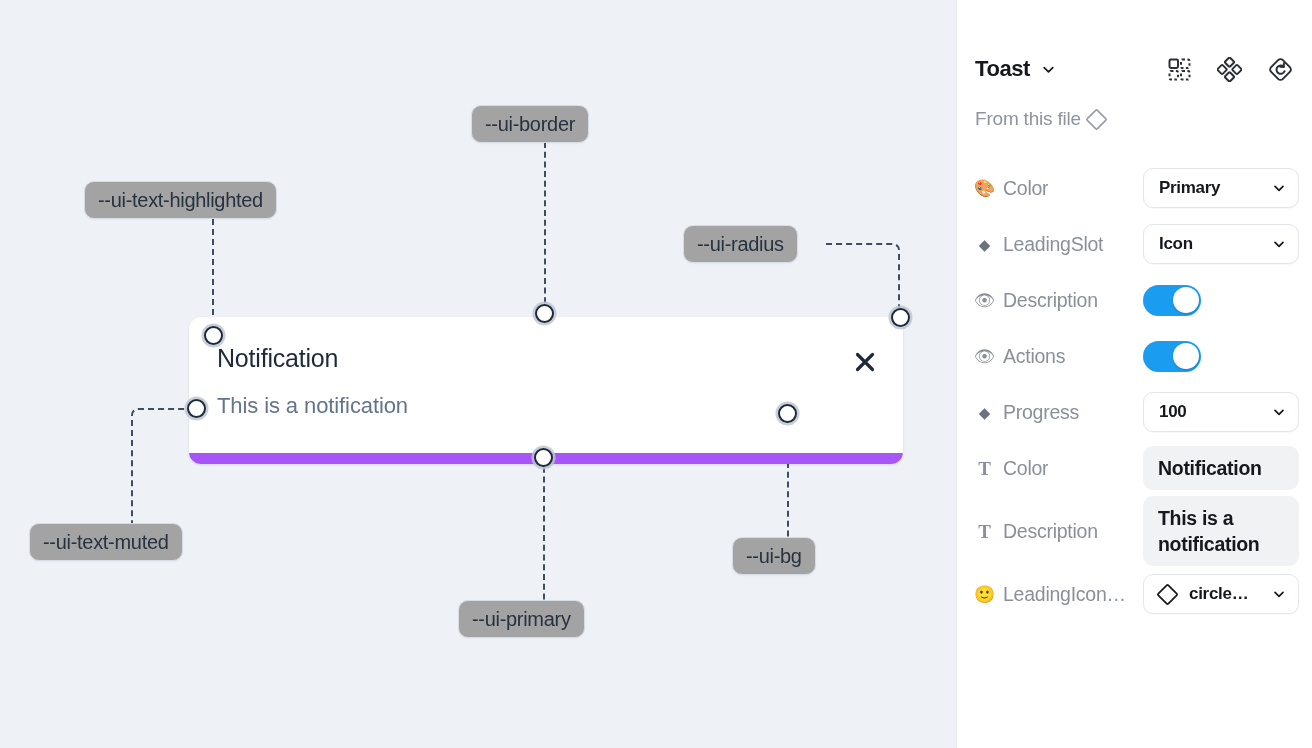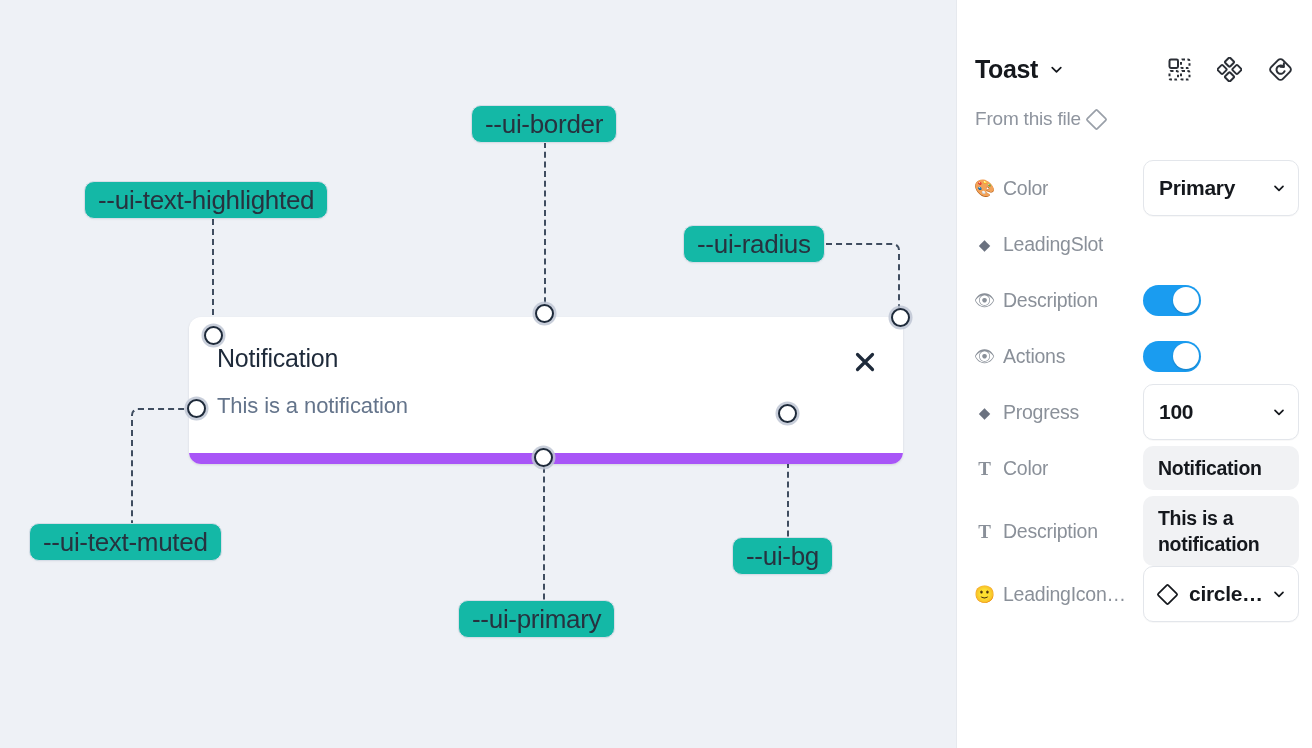--- a/index.html
+++ b/index.html
@@ -79,24 +79,24 @@
     box-shadow: 0 0 0 2.5px rgba(190,198,212,.85);
     cursor: pointer;
   }
 
   
   .pill {
     position: absolute;
     display: inline-flex; align-items: center;
     height: 38px;
     padding: 0 13px;
-    background: #14b8a6;
+    background: #a3a3a3;
     border: 1.5px solid #d6dde7;
     border-radius: 10px;
-    font-size: 26px;
+    font-size: 20px;
     color: #27323f;
     white-space: nowrap;
     letter-spacing: -.3px;
     box-shadow: 0 1px 2px rgba(16,24,40,.04);
     cursor: pointer;
   }
 
   
   #panel {
     position: relative;
@@ -105,21 +105,21 @@
     flex: 0 0 356px;
     border-left: 1px solid #e6e9ee;
     padding: 0 18px;
   }
 
   #panel-header {
     display: flex; align-items: center;
     height: 54px; margin-top: 42px;
   }
   #panel-title {
-    font-size: 25px; font-weight: 700; color: #15181d;
+    font-size: 22px; font-weight: 700; color: #15181d;
     letter-spacing: -.4px;
   }
   #panel-title-chevron { margin-left: 11px; display: flex; align-items: center; cursor: pointer; }
   #header-icons { margin-left: auto; display: flex; align-items: center; gap: 25px; }
   .hicon { cursor: pointer; display: flex; align-items: center; justify-content: center; }
 
   #from-file-row {
     display: flex; align-items: center; gap: 3px;
     margin-top: 8px; height: 30px;
   }
@@ -143,27 +143,27 @@
     overflow: hidden;
   }
   .prop-glyph { font-size: 17px; line-height: 1; display: inline-flex; width: 19px; justify-content: center; }
   .prop-glyph.diamond { color: #6b7280; font-size: 15px; }
   .prop-glyph.tglyph { font-family: "Liberation Serif", serif; font-weight: 700; font-size: 19px; color: #8a9099; }
   .prop-label-text { overflow: hidden; text-overflow: ellipsis; white-space: nowrap; }
 
   .prop-control { flex: 1; display: flex; }
 
   .select {
-    width: 156px; height: 56px;
+    width: 156px; height: 40px;
     background: #ffffff;
     border: 1.5px solid #e3e6eb;
     border-radius: 10px;
     display: flex; align-items: center;
     padding: 0 12px 0 15px;
-    font-size: 21px; font-weight: 700; color: #15181d;
+    font-size: 17px; font-weight: 700; color: #15181d;
     letter-spacing: -.3px;
     cursor: pointer;
     box-shadow: 0 1px 1px rgba(16,24,40,.03);
   }
   .select .sel-val { flex: 1; overflow: hidden; text-overflow: ellipsis; white-space: nowrap; }
   .select .sel-chev { margin-left: 6px; display: flex; align-items: center; }
   .select .sel-lead { margin-right: 9px; display: flex; align-items: center; }
 
   .textfield {
     width: 156px; min-height: 44px;
@@ -303,20 +303,30 @@
             </span>
           </div>
         </div>
       </div>
 
       <div class="prop-row">
         <div class="prop-label">
           <span class="prop-glyph diamond">◆</span>
           <span class="prop-label-text">LeadingSlot</span>
         </div>
+        <div class="prop-control">
+          <div class="select">
+            <span class="sel-val">Icon</span>
+            <span class="sel-chev">
+              <svg width="14" height="14" viewBox="0 0 14 14" aria-hidden="true">
+                <path d="M3 5.3 L7 9.3 L11 5.3" fill="none" stroke="#15181d" stroke-width="1.7" stroke-linecap="round" stroke-linejoin="round"></path>
+              </svg>
+            </span>
+          </div>
+        </div>
       </div>
 
       <div class="prop-row">
         <div class="prop-label">
           <span class="prop-glyph">👁</span>
           <span class="prop-label-text">Description</span>
         </div>
         <div class="prop-control">
           <div class="toggle">
             <div class="knob"></div>

